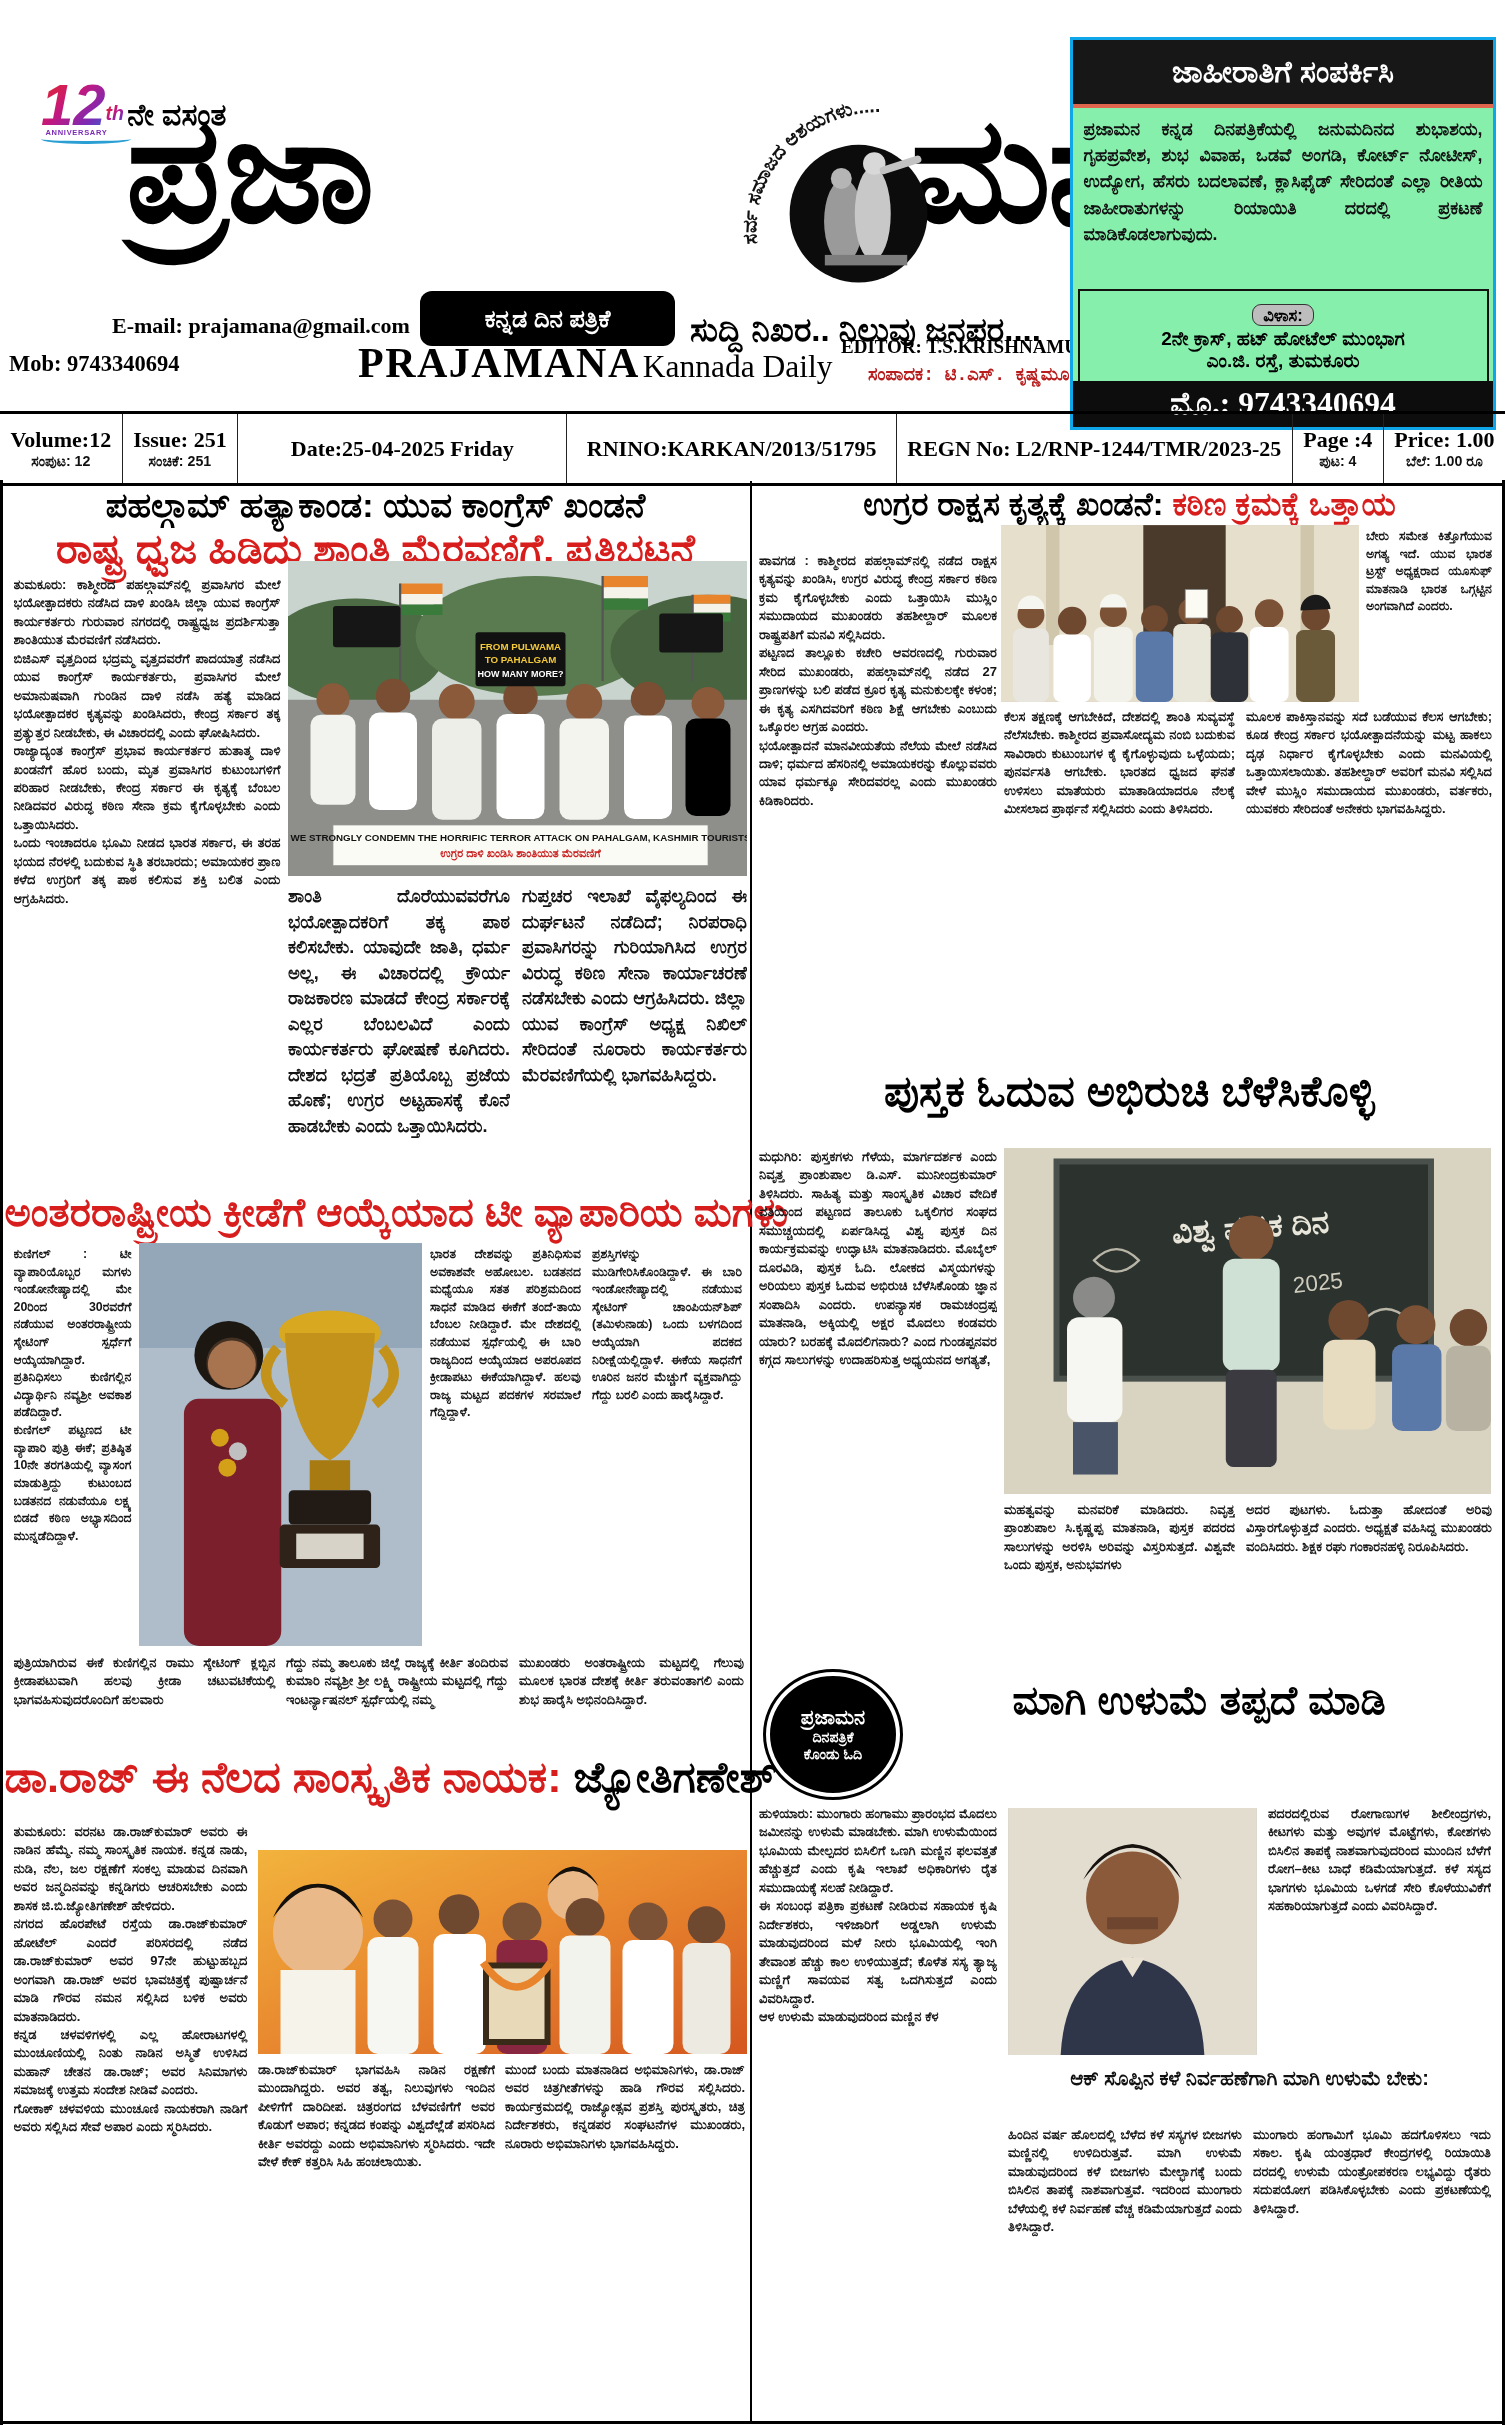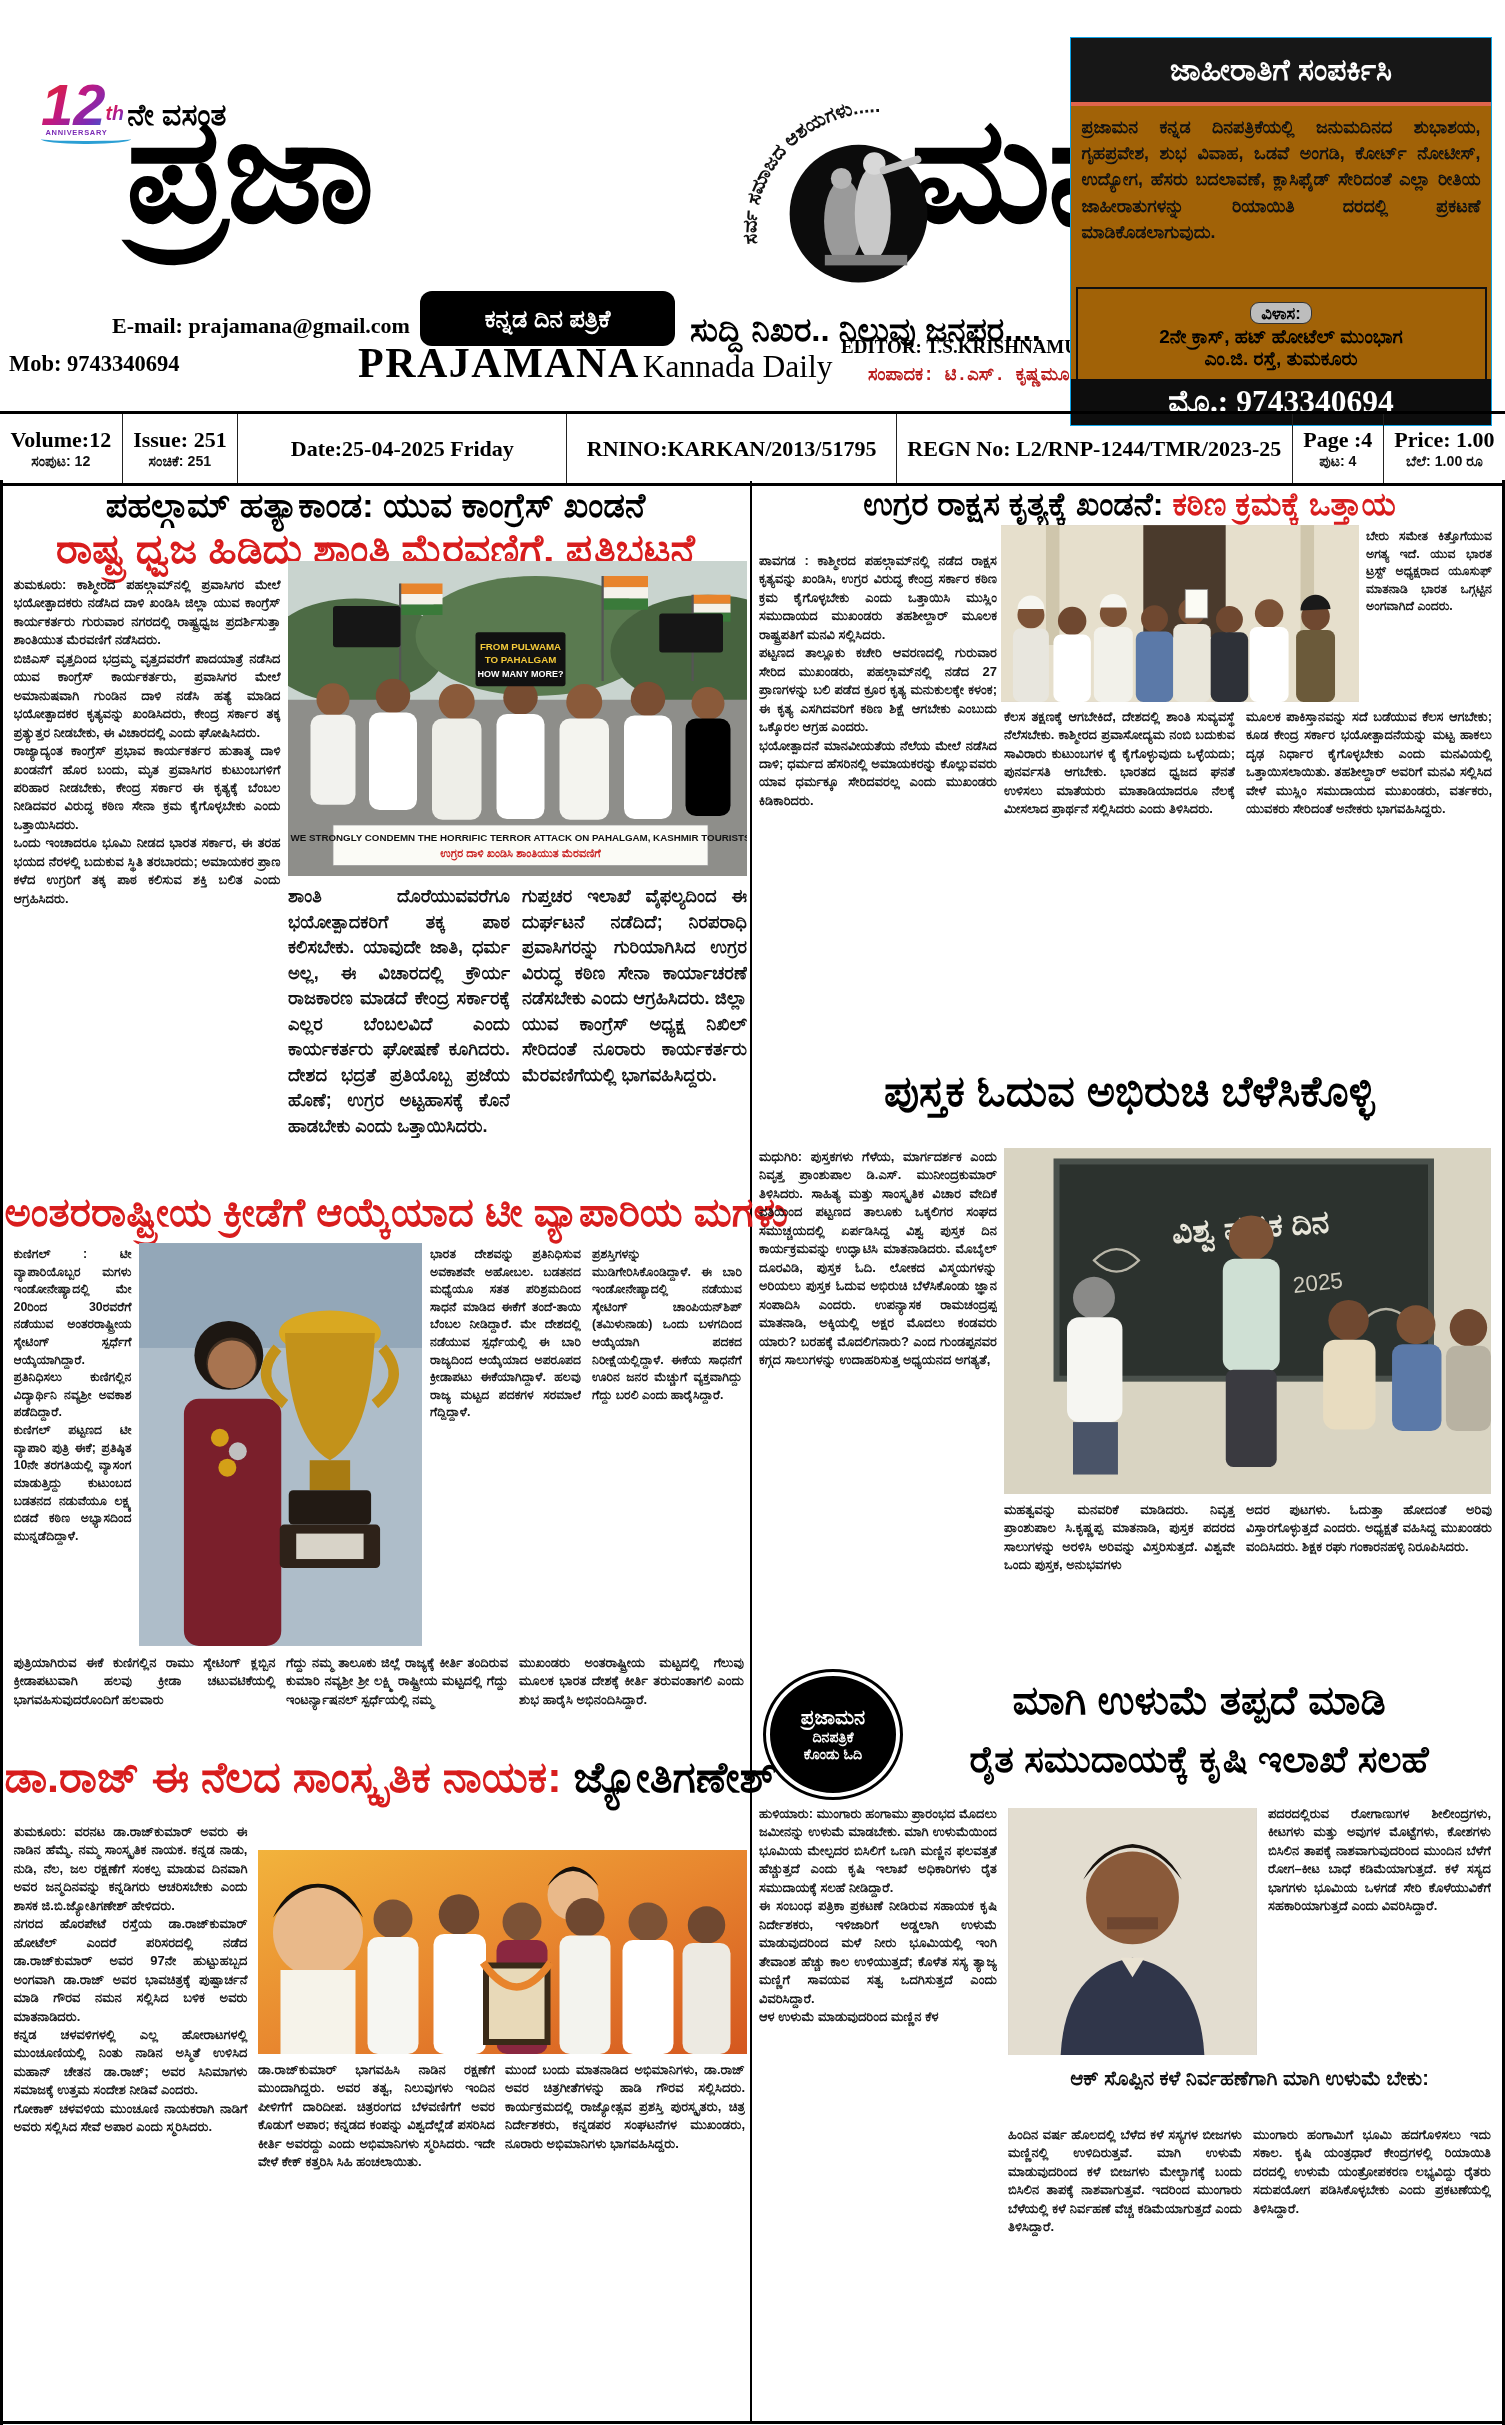--- a/index.html
+++ b/index.html
@@ -15,21 +15,21 @@
   .serif{font-family:"Liberation Serif", serif;}
   .rule{background:#000;}
   
   .masthead-title{font-weight:900;color:#000;letter-spacing:-3px;}
   .badge-black{background:#000;color:#fff;border-radius:12px;display:flex;align-items:center;justify-content:center;
                font-weight:800;}
   .grad12{font-weight:900;font-style:italic;
           background:linear-gradient(135deg,#e3262b 10%,#c2187e 45%,#7b2bb5 75%,#2b6fd4 100%);
           -webkit-background-clip:text;background-clip:text;color:transparent;}
   
-  #ad-box{border:1px solid #0ea5e9;background:#a16207;}
+  #ad-box{border:3px solid #0ea5e9;background:#86efac;}
   #ad-box .ad-head{background:#171717;color:#fff;font-weight:900;display:flex;align-items:center;justify-content:center;
                    border-bottom:4.5px solid #e0654d;}
   #ad-box .ad-body{font-weight:700;text-align:justify;color:#111;}
   #ad-addr{border:2.2px solid #111;}
   .addr-pill{display:inline-block;background:#bdbdbd;border:1.5px solid #333;border-radius:9px;padding:0.7px 10.5px;
              font-weight:800;}
   #ad-phone{background:#0d0d0d;color:#fff;display:flex;align-items:center;justify-content:center;font-weight:900;}
   
   #info-bar{display:flex;align-items:stretch;border-top:3px solid #000;border-bottom:3.7px solid #000;}
   .info-cell{display:flex;flex-direction:column;justify-content:center;align-items:center;padding:3px 10.5px;}
@@ -360,21 +360,20 @@
   <div class="abs body-col" style="left:1004px;top:1501px;width:231px;height:237px;">ಮಹತ್ವವನ್ನು ಮನವರಿಕೆ ಮಾಡಿದರು. ನಿವೃತ್ತ ಪ್ರಾಂಶುಪಾಲ ಸಿ.ಕೃಷ್ಣಪ್ಪ ಮಾತನಾಡಿ, ಪುಸ್ತಕ ಪದರದ ಸಾಲುಗಳನ್ನು ಅರಳಿಸಿ ಅರಿವನ್ನು ವಿಸ್ತರಿಸುತ್ತದೆ. ವಿಶ್ವವೇ ಒಂದು ಪುಸ್ತಕ, ಅನುಭವಗಳು</div>
   <div class="abs body-col" style="left:1246px;top:1501px;width:246px;height:237px;">ಅದರ ಪುಟಗಳು. ಓದುತ್ತಾ ಹೋದಂತೆ ಅರಿವು ವಿಸ್ತಾರಗೊಳ್ಳುತ್ತದೆ ಎಂದರು. ಅಧ್ಯಕ್ಷತೆ ವಹಿಸಿದ್ದ ಮುಖಂಡರು ವಂದಿಸಿದರು. ಶಿಕ್ಷಕ ರಘು ಗಂಕಾರನಹಳ್ಳಿ ನಿರೂಪಿಸಿದರು.</div>
 
   <div class="abs seal-circle" style="left:766px;top:1672px;width:126px;height:117px;">
     <div style="font-size:20px;font-weight:900;">ಪ್ರಜಾಮನ</div>
     <div style="font-size:14.2px;font-weight:700;">ದಿನಪತ್ರಿಕೆ</div>
     <div style="font-size:14.2px;font-weight:700;">ಕೊಂಡು ಓದಿ</div>
   </div>
 
   <div class="abs h-black center" style="left:899px;top:1678px;width:600px;font-size:40px;white-space:nowrap;">ಮಾಗಿ ಉಳುಮೆ ತಪ್ಪದೆ ಮಾಡಿ</div>
-  <div class="abs h-black center" style="left:899px;top:1739px;width:600px;font-size:37px;white-space:nowrap;">ರೈತ ಸಮುದಾಯಕ್ಕೆ ಕೃಷಿ ಇಲಾಖೆ ಸಲಹೆ</div>
 
   <div class="abs body-col" style="left:759px;top:1805px;width:238px;height:610px;">ಹುಳಿಯಾರು: ಮುಂಗಾರು ಹಂಗಾಮು ಪ್ರಾರಂಭದ ಮೊದಲು ಜಮೀನನ್ನು ಉಳುಮೆ ಮಾಡಬೇಕು. ಮಾಗಿ ಉಳುಮೆಯಿಂದ ಭೂಮಿಯ ಮೇಲ್ಪದರ ಬಿಸಿಲಿಗೆ ಒಣಗಿ ಮಣ್ಣಿನ ಫಲವತ್ತತೆ ಹೆಚ್ಚುತ್ತದೆ ಎಂದು ಕೃಷಿ ಇಲಾಖೆ ಅಧಿಕಾರಿಗಳು ರೈತ ಸಮುದಾಯಕ್ಕೆ ಸಲಹೆ ನೀಡಿದ್ದಾರೆ.
 ಈ ಸಂಬಂಧ ಪತ್ರಿಕಾ ಪ್ರಕಟಣೆ ನೀಡಿರುವ ಸಹಾಯಕ ಕೃಷಿ ನಿರ್ದೇಶಕರು, ಇಳಿಜಾರಿಗೆ ಅಡ್ಡಲಾಗಿ ಉಳುಮೆ ಮಾಡುವುದರಿಂದ ಮಳೆ ನೀರು ಭೂಮಿಯಲ್ಲಿ ಇಂಗಿ ತೇವಾಂಶ ಹೆಚ್ಚು ಕಾಲ ಉಳಿಯುತ್ತದೆ; ಕೊಳೆತ ಸಸ್ಯ ತ್ಯಾಜ್ಯ ಮಣ್ಣಿಗೆ ಸಾವಯವ ಸತ್ವ ಒದಗಿಸುತ್ತದೆ ಎಂದು ವಿವರಿಸಿದ್ದಾರೆ.
 ಆಳ ಉಳುಮೆ ಮಾಡುವುದರಿಂದ ಮಣ್ಣಿನ ಕೆಳ</div>
 
   <div class="abs photo" style="left:1008px;top:1808px;width:249px;height:247px;">
     <svg width="249" height="247" viewBox="0 0 332 330">
       <rect width="332" height="330" fill="#e3ddd0"></rect>
       <g>
         <circle cx="166" cy="120" r="62" fill="#8a5a3a"></circle>

